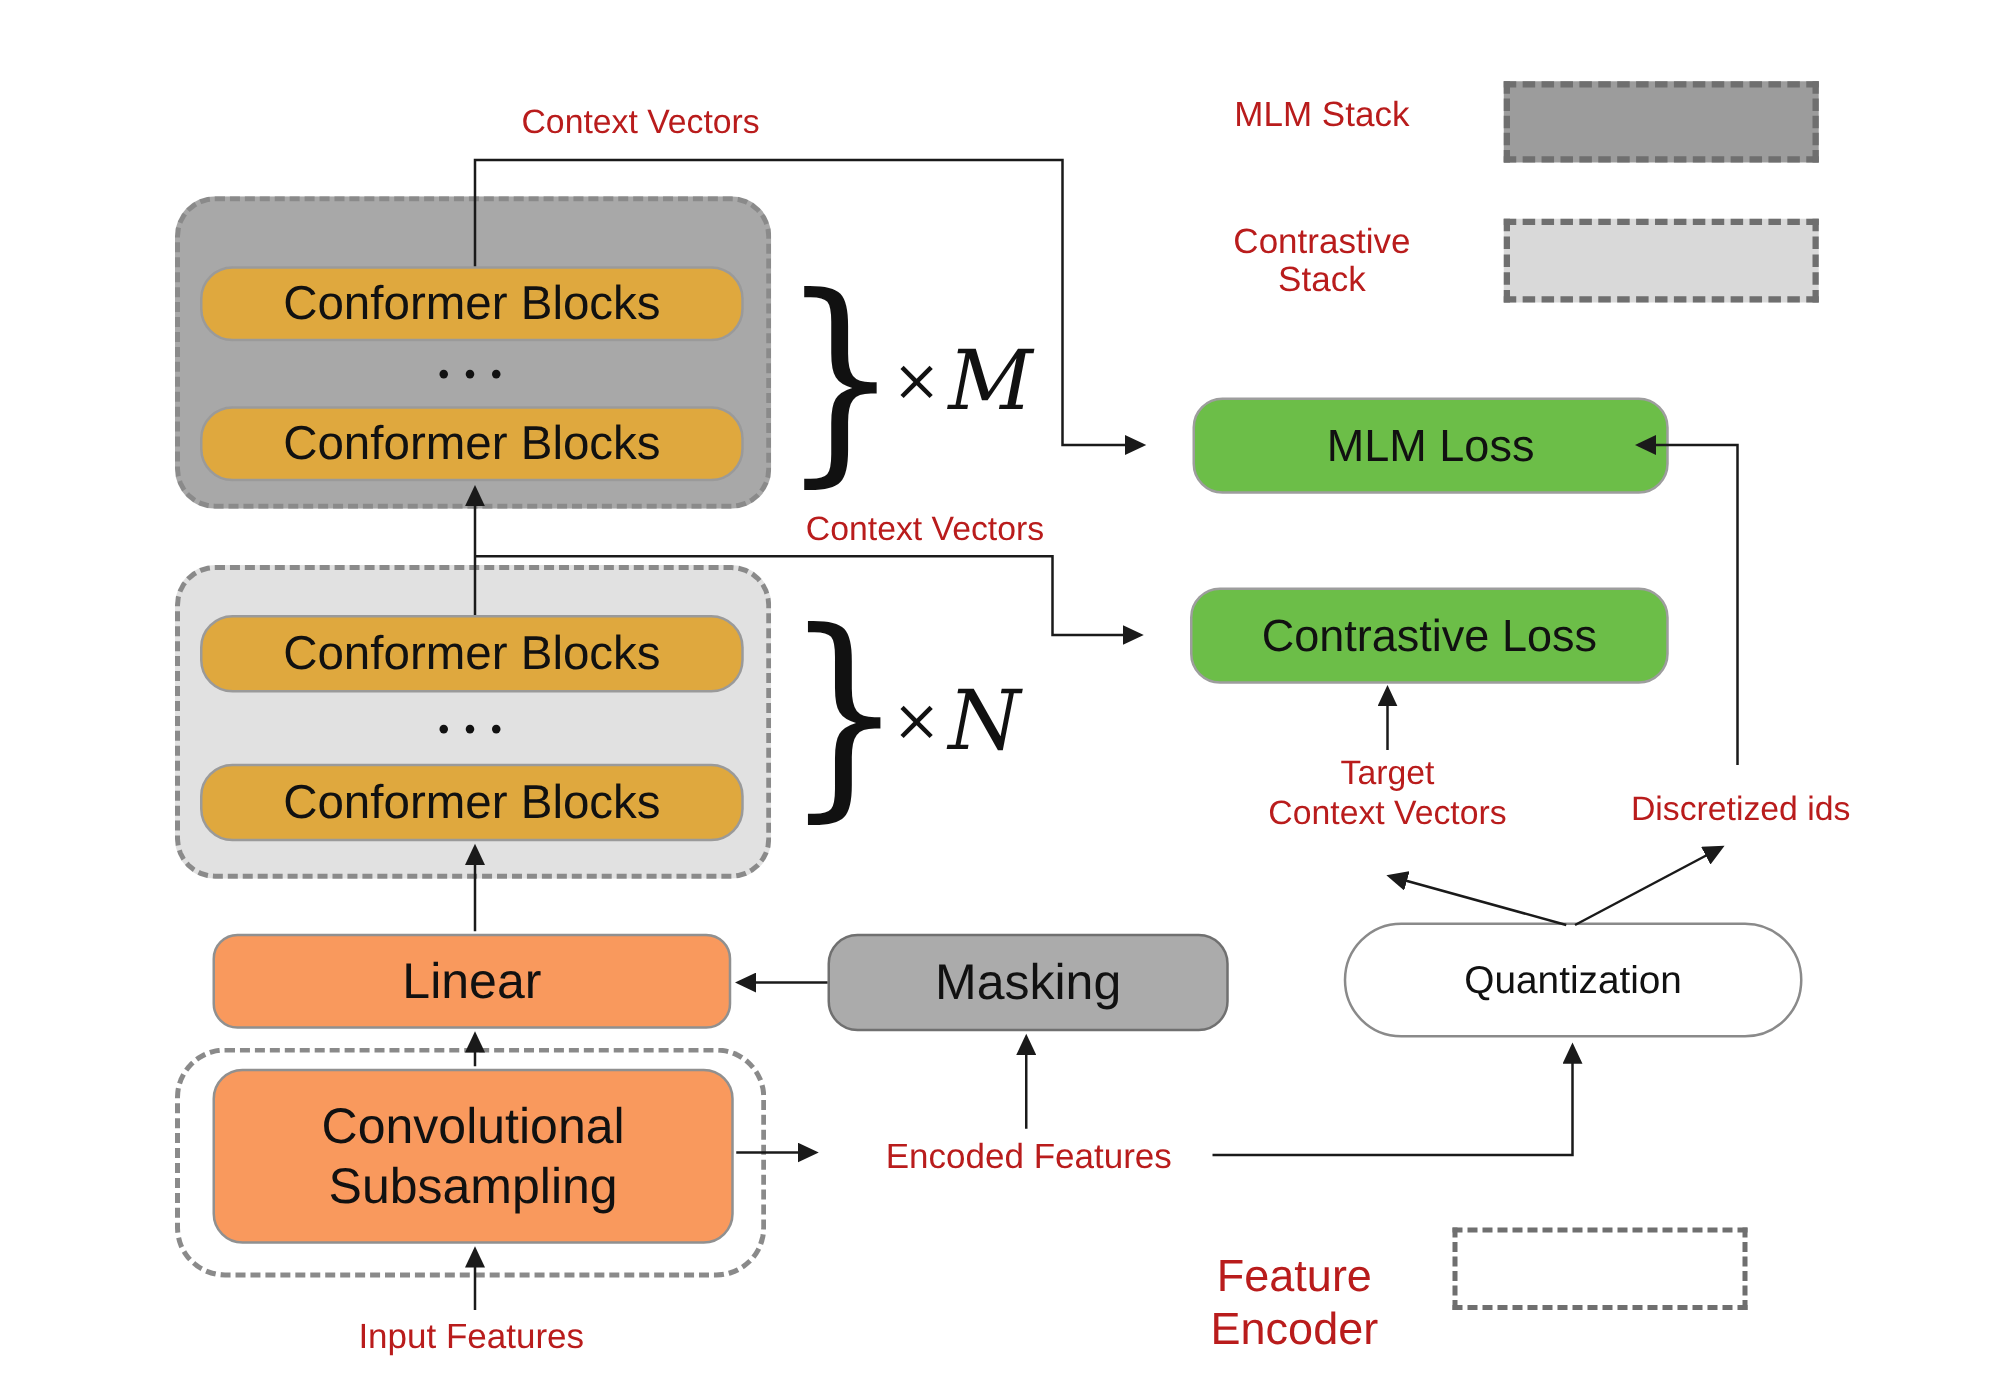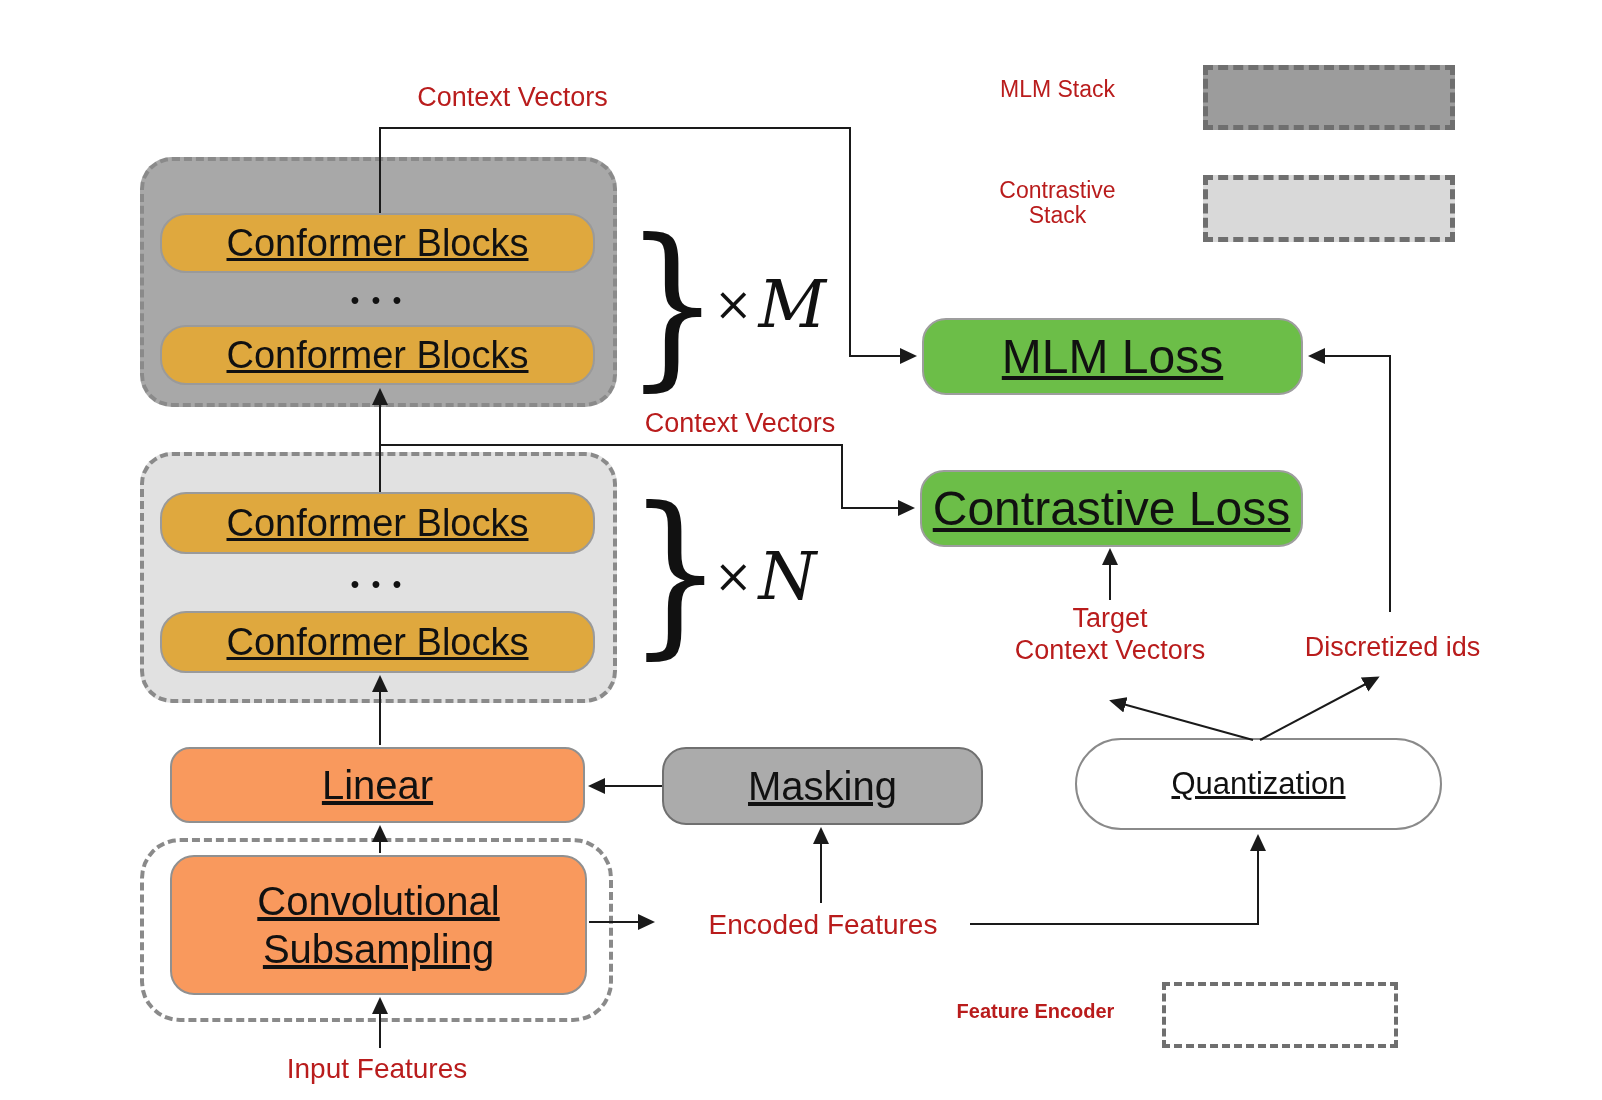--- a/index.html
+++ b/index.html
@@ -6,58 +6,58 @@
   #canvas{
     position:relative;
     width:1602px;height:1100px;
     background:#ffffff;
     font-family:"Liberation Sans", sans-serif;
     overflow:hidden;
   }
   .abs{position:absolute;box-sizing:border-box;}
   .box{
     display:flex;align-items:center;justify-content:center;
-    text-align:center;color:#111111;z-index:3;text-decoration:underline;
+    text-align:center;color:#111111;z-index:3;
   }
   .stack{
     border:4px dashed #8a8a8a;border-radius:32px;z-index:1;
   }
   .stack.mlm{background:#a8a8a8;}
   .stack.contrastive{background:#e1e1e1;}
   .conformer{
     background:#dfa83e;border:2px solid #9a9a9a;border-radius:26px;
     font-size:38px;z-index:3;
   }
   .orange{
     background:#f9995d;border:2px solid #909090;border-radius:24px;
     font-size:40px;z-index:3;
   }
   .green{
     background:#6cbe48;border:2px solid #9d9d9d;border-radius:24px;
-    font-size:48px;z-index:3;
+    font-size:36px;z-index:3;margin-left:32px;
   }
   .graybox{
     background:#ababab;border:2px solid #707070;border-radius:24px;
     font-size:40px;z-index:3;
   }
   .whitepill{
     background:#ffffff;border:2px solid #8a8a8a;border-radius:46px;
     font-size:31px;z-index:3;
   }
   .fe-box{
     border:4px dashed #8a8a8a;border-radius:40px;background:transparent;z-index:1;
   }
   .dots{
     display:flex;align-items:center;justify-content:center;
     font-size:24px;font-weight:bold;letter-spacing:3px;color:#111;z-index:3;
   }
   .lbl{
     color:#b91c1c;font-size:27px;text-align:center;z-index:4;line-height:1.18;
   }
-  .lbl.legend{font-size:23px;line-height:1.1;}
+  .lbl.legend{font-size:28px;line-height:1.1;}
   .legend-rect{border:5px dashed #6f6f6f;z-index:2;}
   .legend-rect.dark{background:#9c9c9c;}
   .legend-rect.light{background:#d9d9d9;}
   .legend-rect.white{background:#ffffff;border:4px dashed #6f6f6f;}
   .brace{
     display:flex;align-items:center;justify-content:center;
     font-family:"DejaVu Serif", serif;color:#111;
     font-size:158px;z-index:3;
   }
   .brace span{display:inline-block;transform:scale(0.95,1.12);}
@@ -114,21 +114,21 @@
 
   <div class="abs lbl" style="left:380px;top:82px;width:265px;">Context Vectors</div>
   <div class="abs lbl" style="left:605px;top:408px;width:270px;">Context Vectors</div>
   <div class="abs lbl" style="left:980px;top:603px;width:260px;">
     <div>Target</div>
     <div>Context Vectors</div>
   </div>
   <div class="abs lbl" style="left:1285px;top:632px;width:215px;">Discretized ids</div>
   <div class="abs lbl" style="left:678px;top:908px;width:290px;font-size:28px;">Encoded Features</div>
   <div class="abs lbl" style="left:262px;top:1052px;width:230px;font-size:28px;">Input Features</div>
-  <div class="abs lbl" style="left:918px;top:1000px;width:235px;font-size:20px;font-weight:bold;">Feature Encoder</div>
+  <div class="abs lbl" style="left:918px;top:1000px;width:235px;font-size:36px;">Feature Encoder</div>
 
   <div class="abs lbl legend" style="left:960px;top:77px;width:195px;">MLM Stack</div>
   <div class="abs legend-rect dark" style="left:1203px;top:65px;width:252px;height:65px;"></div>
 
   <div class="abs lbl legend" style="left:960px;top:178px;width:195px;">
     <div>Contrastive</div>
     <div>Stack</div>
   </div>
   <div class="abs legend-rect light" style="left:1203px;top:175px;width:252px;height:67px;"></div>
 

